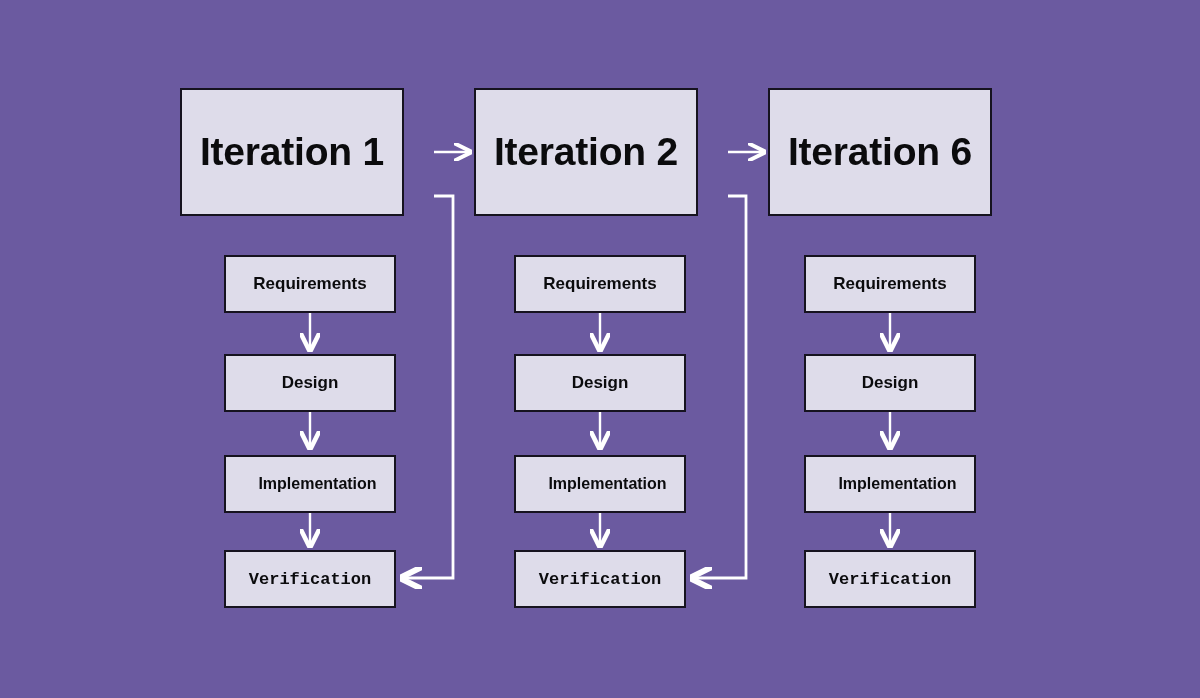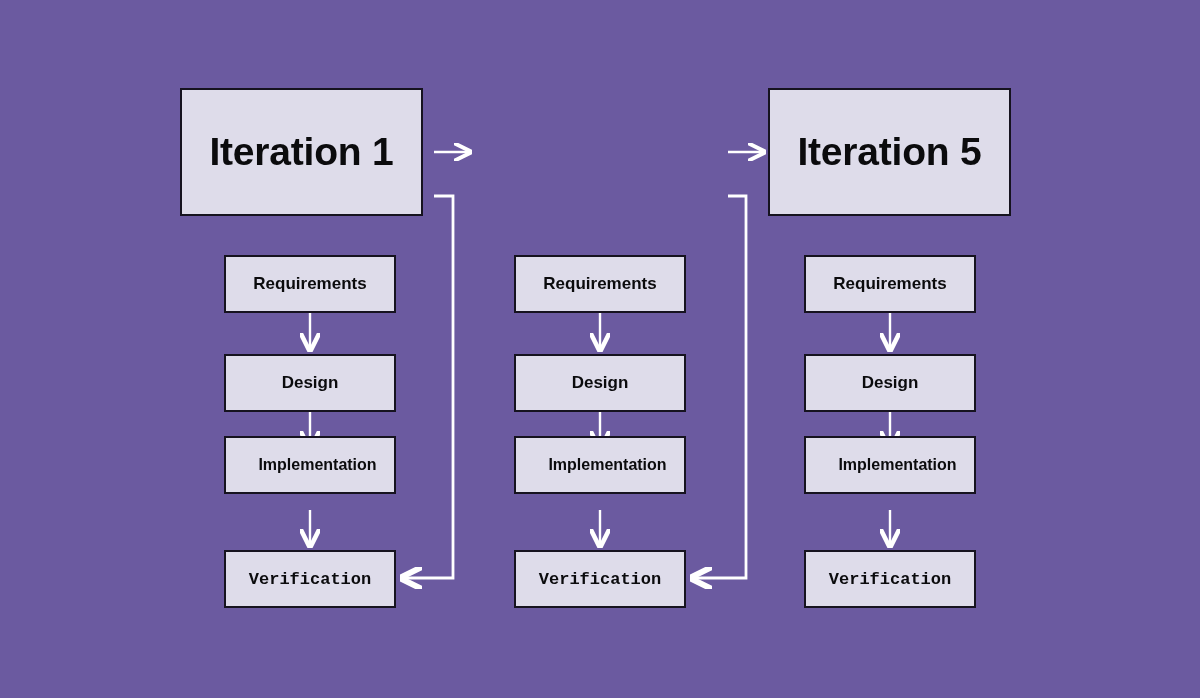--- a/index.html
+++ b/index.html
@@ -30,21 +30,21 @@
     position: absolute;
     box-sizing: border-box;
     background: #DEDCEA;
     border: 2px solid #16131f;
     display: flex;
     align-items: center;
     justify-content: center;
     color: #0b0b0d;
   }
   .iter-node {
-    width: 243px;
+    width: 224px;
     height: 128px;
     font-size: 39px;
     font-weight: bold;
     letter-spacing: -0.2px;
   }
   .stage-node {
     width: 172px;
     height: 58px;
     font-size: 17px;
     font-weight: bold;
@@ -54,21 +54,21 @@
   }
   .col1 { left: 180px; }
   .col2 { left: 474px; }
   .col3 { left: 768px; }
   .iter-row { top: 88px; }
   .s-col1 { left: 224px; }
   .s-col2 { left: 514px; }
   .s-col3 { left: 804px; }
   .s-row0 { top: 255px; }
   .s-row1 { top: 354px; justify-content: center; }
-  .s-row2 { top: 436px; padding-left: 15px; }
+  .s-row2 { top: 455px; padding-left: 15px; }
   .s-row3 { top: 550px; font-family: Liberation Mono, monospace; }
 </style>
 </head>
 <body>
 
 <div id="canvas">
 
   <svg id="arrow-layer" viewBox="0 0 1200 698" width="1200" height="698">
     <defs>
       <marker id="ah-right" viewBox="0 0 10 10" refX="9" refY="5" markerWidth="7" markerHeight="7" orient="auto-start-reverse">
@@ -98,22 +98,25 @@
     <line x1="890" y1="510" x2="890" y2="546" stroke="#ffffff" stroke-width="2.4" marker-end="url(#ah-down)"></line>
 
     <path d="M 434 196 L 453 196 L 453 578 L 402 578" fill="none" stroke="#ffffff" stroke-width="2.8" stroke-linejoin="miter" marker-end="url(#ah-left)"></path>
 
     <path d="M 728 196 L 746 196 L 746 578 L 692 578" fill="none" stroke="#ffffff" stroke-width="2.8" stroke-linejoin="miter" marker-end="url(#ah-left)"></path>
   </svg>
 
   <div class="node iter-node col1 iter-row">
     <span>Iteration 1</span>
   </div>
+  <div class="node iter-node col2 iter-row">
+    <span>Iteration 2</span>
+  </div>
   <div class="node iter-node col3 iter-row">
-    <span>Iteration 5</span>
+    <span>Iteration 6</span>
   </div>
 
   <div class="node stage-node s-col1 s-row0">
     <span>Requirements</span>
   </div>
   <div class="node stage-node s-col1 s-row1">
     <span>Design</span>
   </div>
   <div class="node stage-node small s-col1 s-row2">
     <span>Implementation</span>

